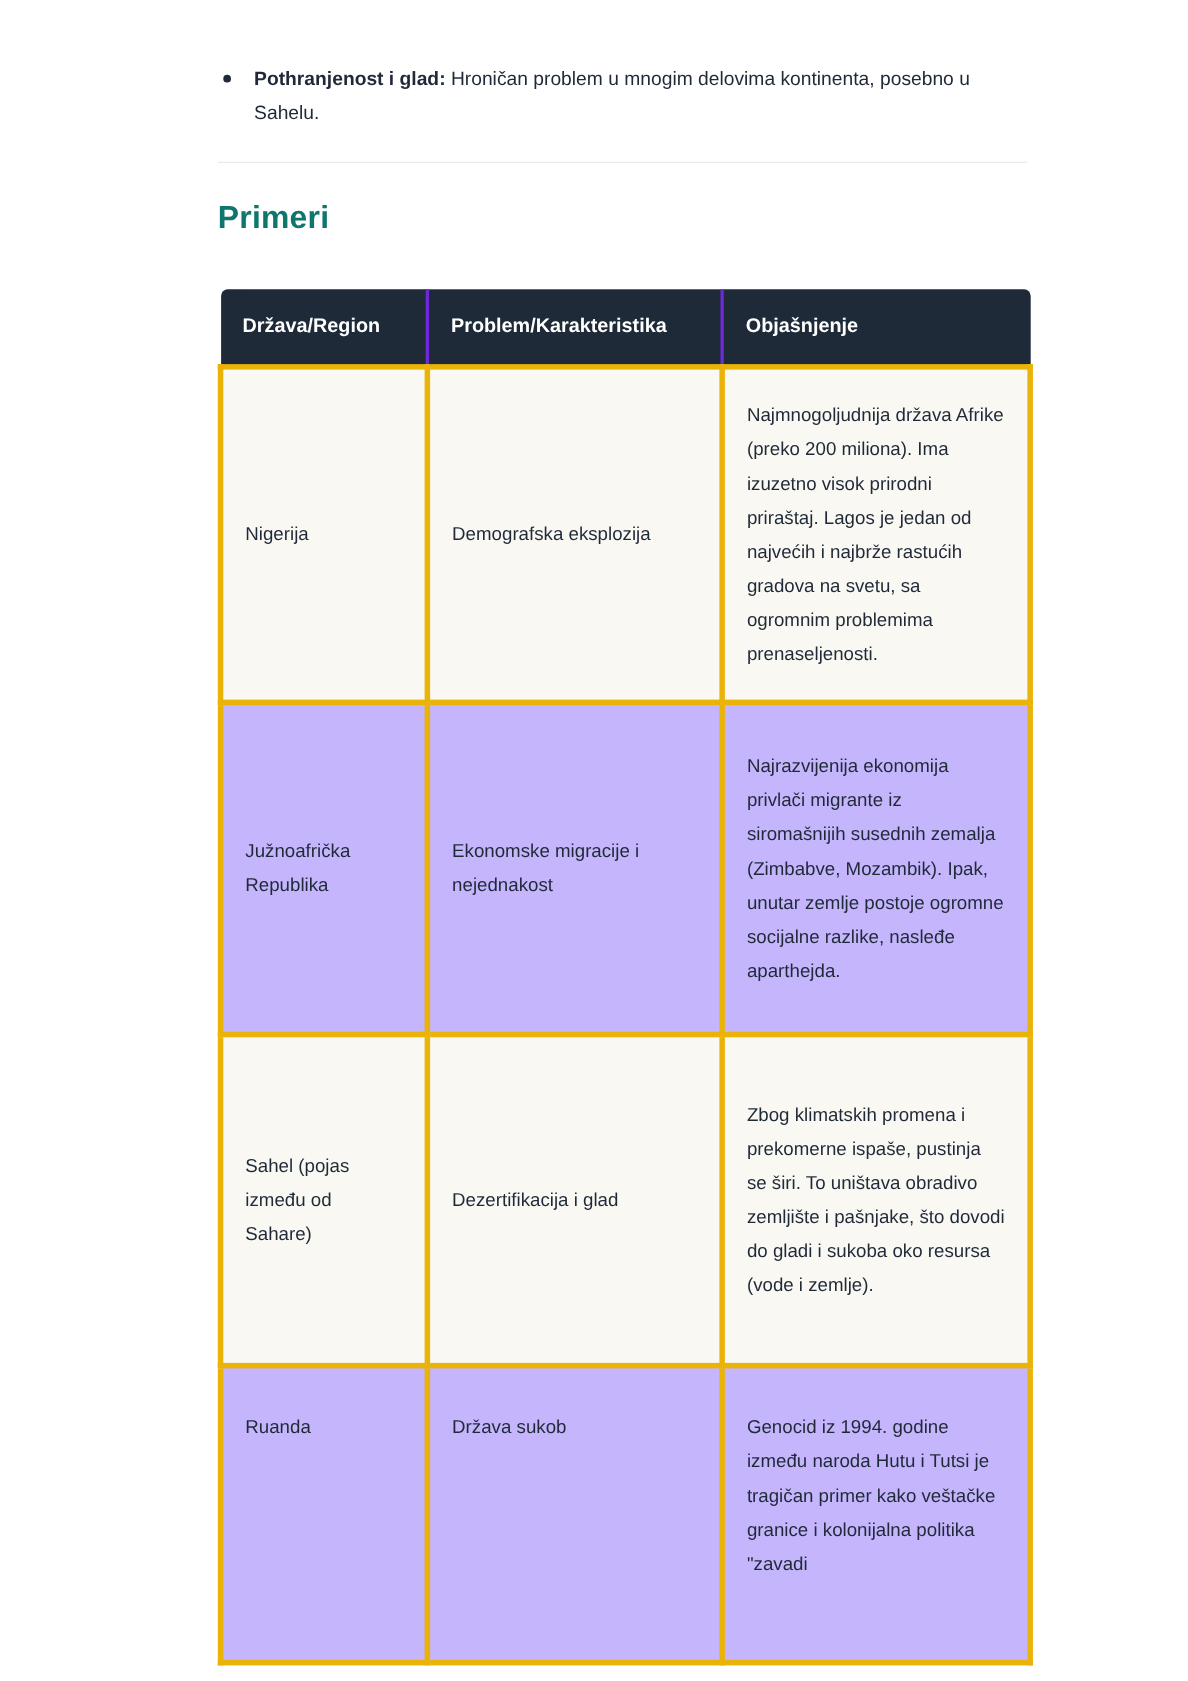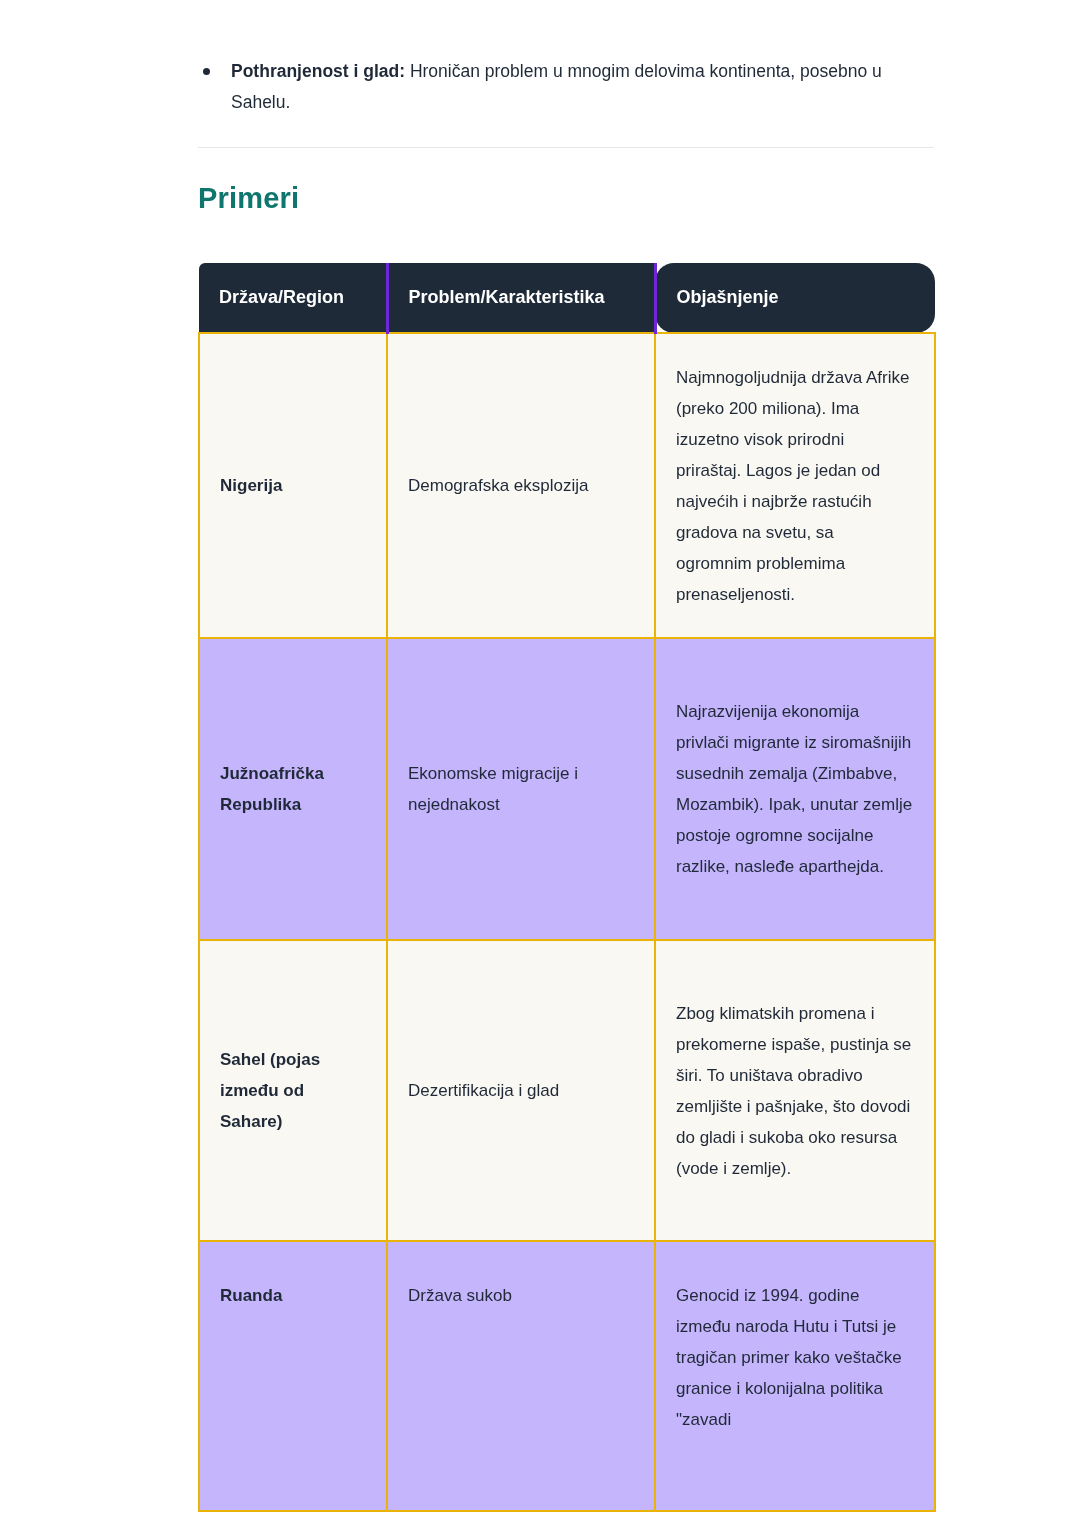--- a/index.html
+++ b/index.html
@@ -87,33 +87,33 @@
     background: #1e2a38;
     color: #ffffff;
     font-size: 18px;
     font-weight: 700;
     text-align: left;
     height: 70px;
     padding: 0 20px;
     vertical-align: middle;
   }
   table.examples thead th:first-child { border-top-left-radius: 6px; }
-  table.examples thead th:last-child  { border-top-right-radius: 6px; border-radius: 19px; }
+  table.examples thead th:last-child  { border-top-right-radius: 6px; }
   table.examples thead th + th { border-left: 3px solid #6d28d9; }
   table.examples tbody td {
-    border: 2px solid #eab308;
+    border: 5px solid #eab308;
     padding: 24px 20px;
     font-size: 17px;
     line-height: 31px;
     vertical-align: middle;
     color: #1f2937;
   }
   table.examples tbody tr.odd  td { background: #faf8f3; }
   table.examples tbody tr.even td { background: #c4b5fd; }
-  table.examples tbody td.region { font-weight: 700; }
+  table.examples tbody td.region { font-weight: 400; }
   table.examples tbody tr.r1 { height: 305px; }
   table.examples tbody tr.r2 { height: 302px; }
   table.examples tbody tr.r3 { height: 301px; }
   table.examples tbody tr.r4 { height: 270px; }
   table.examples tbody tr.top td { vertical-align: top; padding-top: 38px; }
 </style>
 </head>
 <body>
 
 <div class="canvas">

